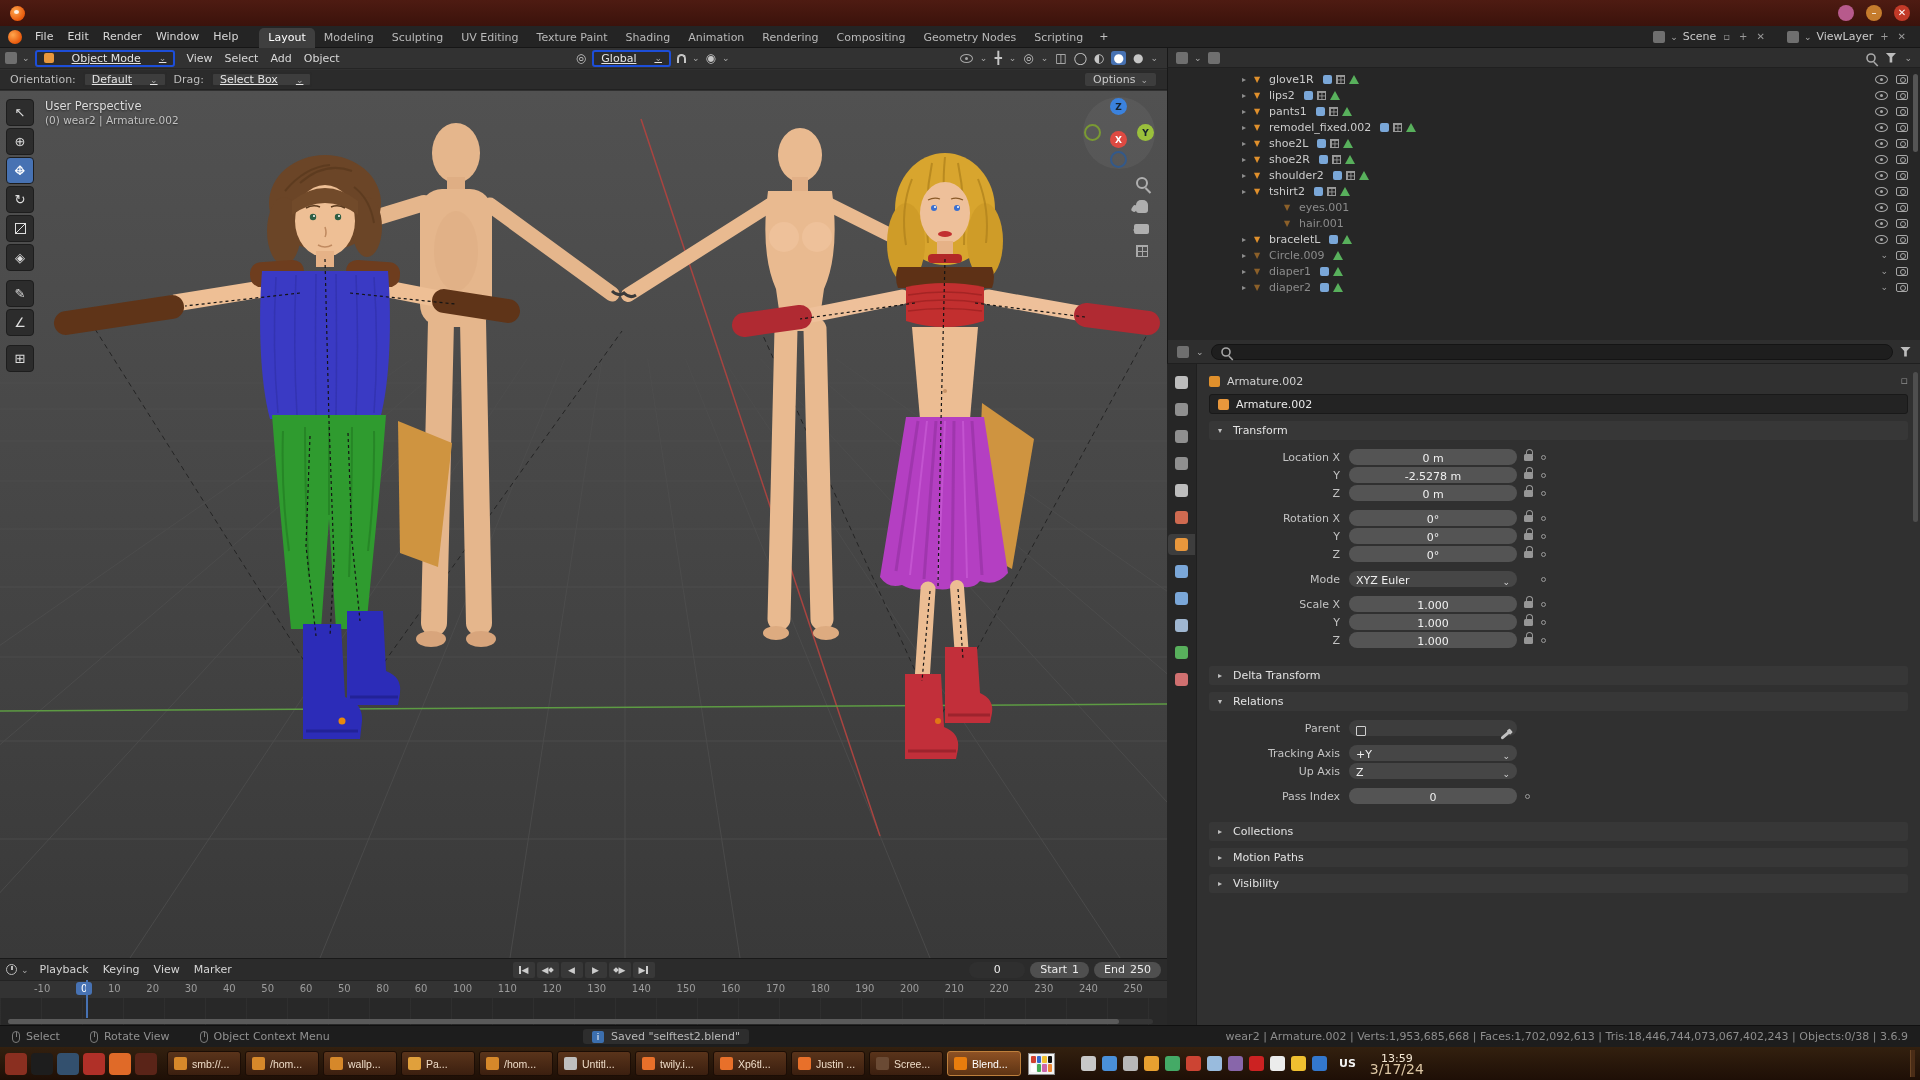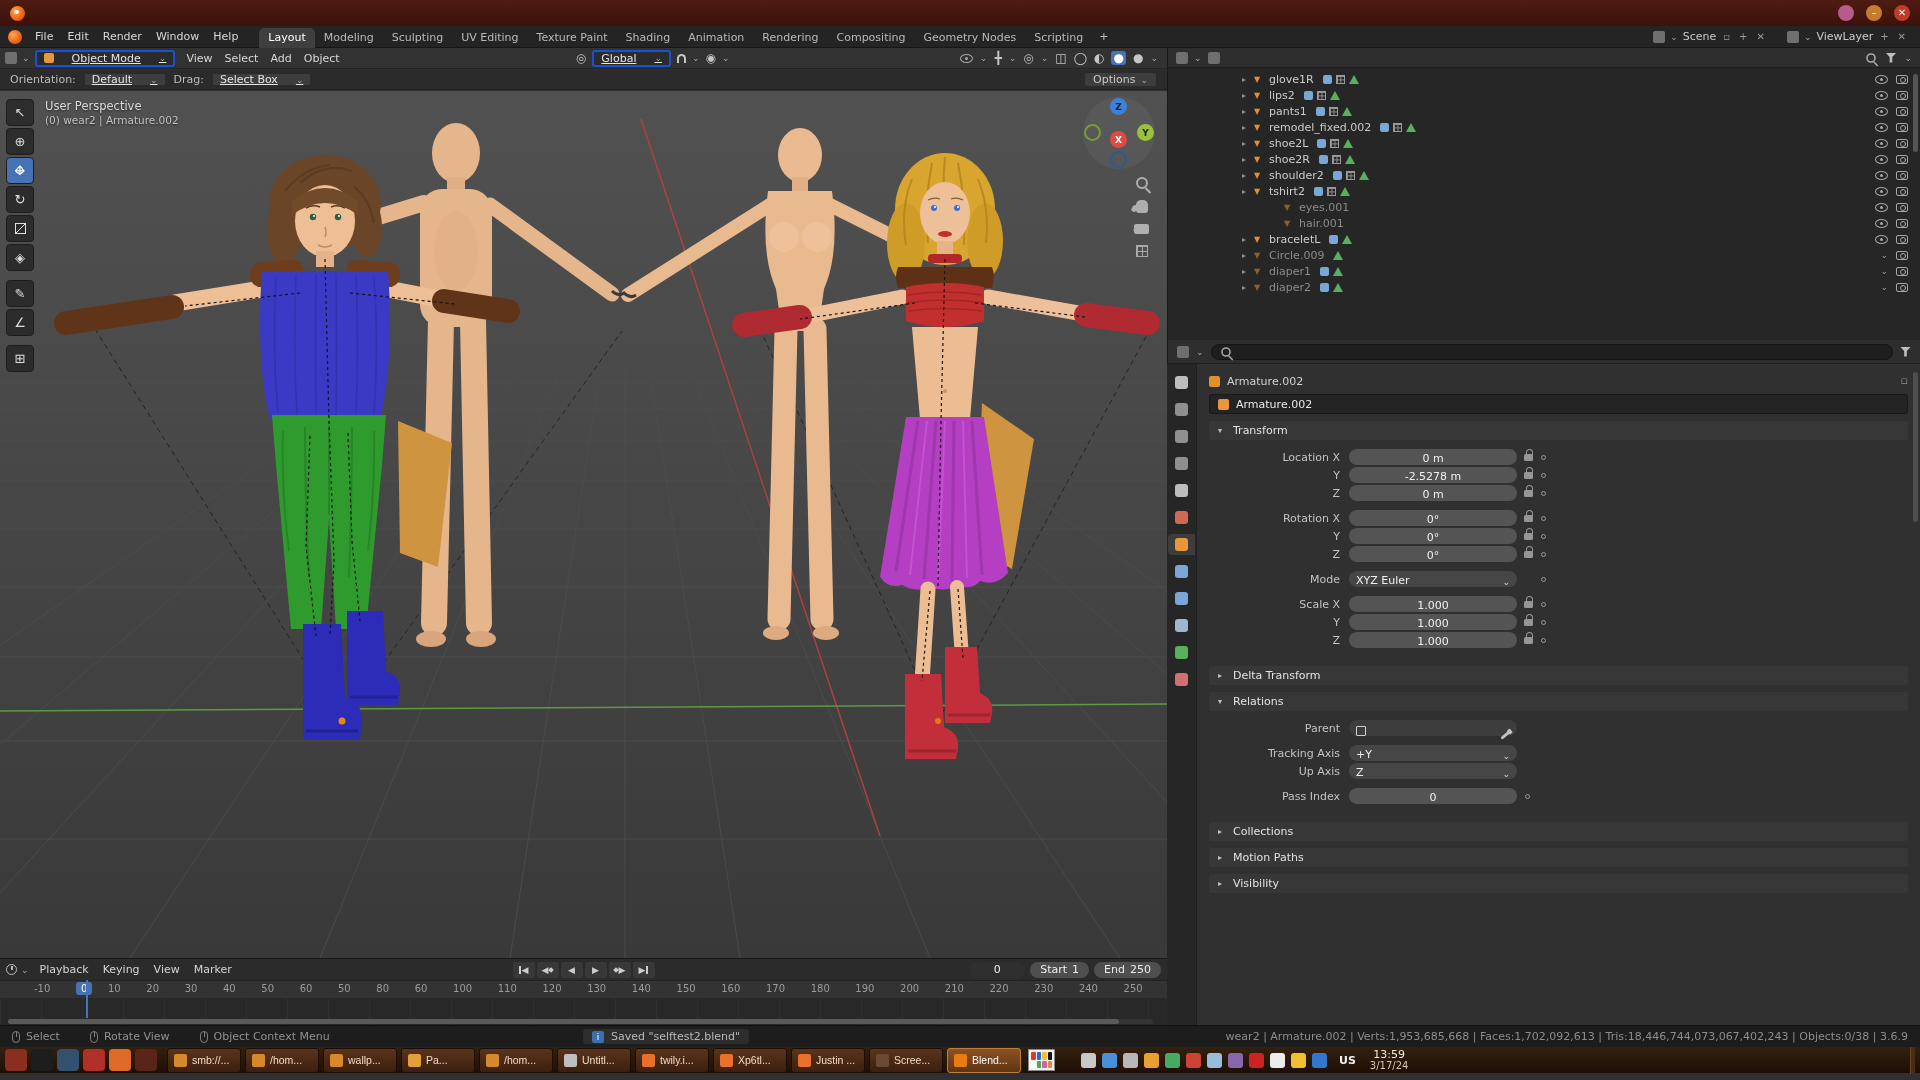--- a/index.html
+++ b/index.html
@@ -231,38 +231,38 @@
   .hint { display:flex; align-items:center; gap:6px; }
   .ic-mouse { width:8px; height:12px; border:1px solid #7d7d7d; border-radius:4px; position:relative; }
   .ic-mouse::after { content:""; position:absolute; left:3px; top:0; width:1px; height:5px; background:#7d7d7d; }
   .notif { display:flex; align-items:center; gap:7px; background:#2d2d2d; border-radius:3px;
     padding:1px 9px; color:#b8b8b8; margin:0 auto; }
   .ic-info { width:12px; height:12px; background:#3c6fae; border-radius:2px; color:#fff;
     font-size:9px; display:flex; align-items:center; justify-content:center; font-style:normal; }
   .sb-stats { margin-left:auto; color:#8d8d8d; white-space:nowrap; }
 
   
-  .taskbar { position:absolute; left:0; top:1047px; width:1920px; height:26px;
+  .taskbar { position:absolute; left:0; top:1047px; width:1920px; height:33px;
     background:linear-gradient(#33200f,#1e0f06); display:flex; align-items:center; gap:4px;
     padding:12px 5px; }
   .launcher { width:22px; height:22px; border-radius:4px; flex:none; }
   .twin { display:flex; align-items:center; gap:5px; height:25px; width:74px; padding:0 6px;
     background:linear-gradient(#5a341b,#3b1f0f); border:1px solid #1b0d05; border-radius:3px;
     color:#eedcc8; font-size:10.5px; overflow:hidden; white-space:nowrap; flex:none; }
   .twin.active { background:linear-gradient(#8d5124,#5e3414); border-color:#bd7f3c; color:#fff; }
   .twin-ic { width:13px; height:13px; border-radius:2px; flex:none; }
   .palette { width:27px; height:22px; background:#f2f2f2; border:1px solid #8a8a8a;
     display:grid; grid-template-columns:repeat(4,1fr); gap:1px; padding:2px; margin-left:3px; flex:none; }
   .pal-cell { border-radius:1px; }
   .tray-wrap { display:flex; gap:6px; align-items:center; margin-left:22px; }
   .tray { width:15px; height:15px; border-radius:3px; flex:none; }
   .kbd { color:#f2f2f2; font-weight:bold; margin-left:8px; }
   .clock { display:flex; flex-direction:column; align-items:center; line-height:11px;
     color:#f6ead6; font-size:11px; margin-left:10px; }
-  .clock .date { font-size:10px; color:#dcc6a4; }
+  .clock .date { font-size:14px; color:#dcc6a4; }
   .tb-end { margin-left:auto; width:5px; height:27px; background:#4a2c16; border-left:1px solid #6a4424; }
 </style>
 </head>
 <body>
 
 <div class="app">
 
   <div class="titlebar">
     <span class="tb-logo"></span>
     <span class="tb-ctrls">

